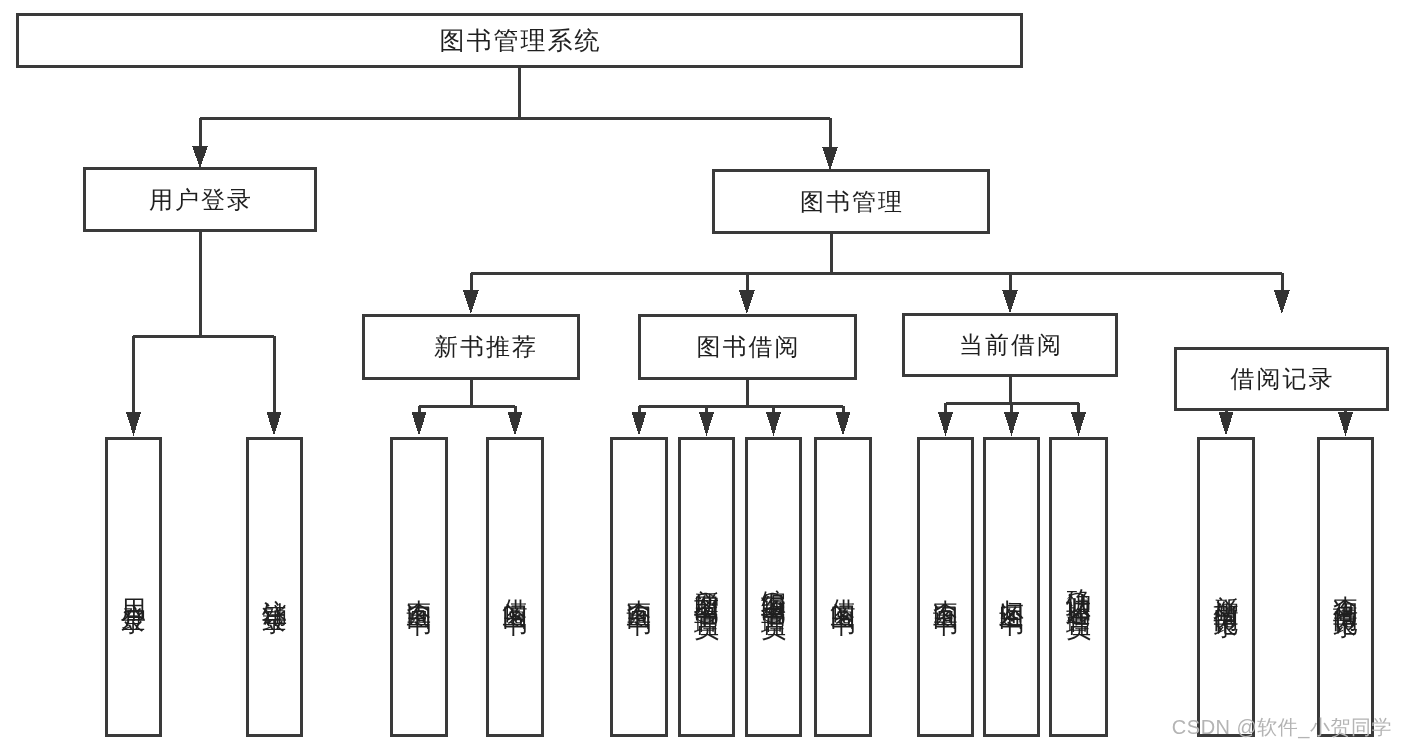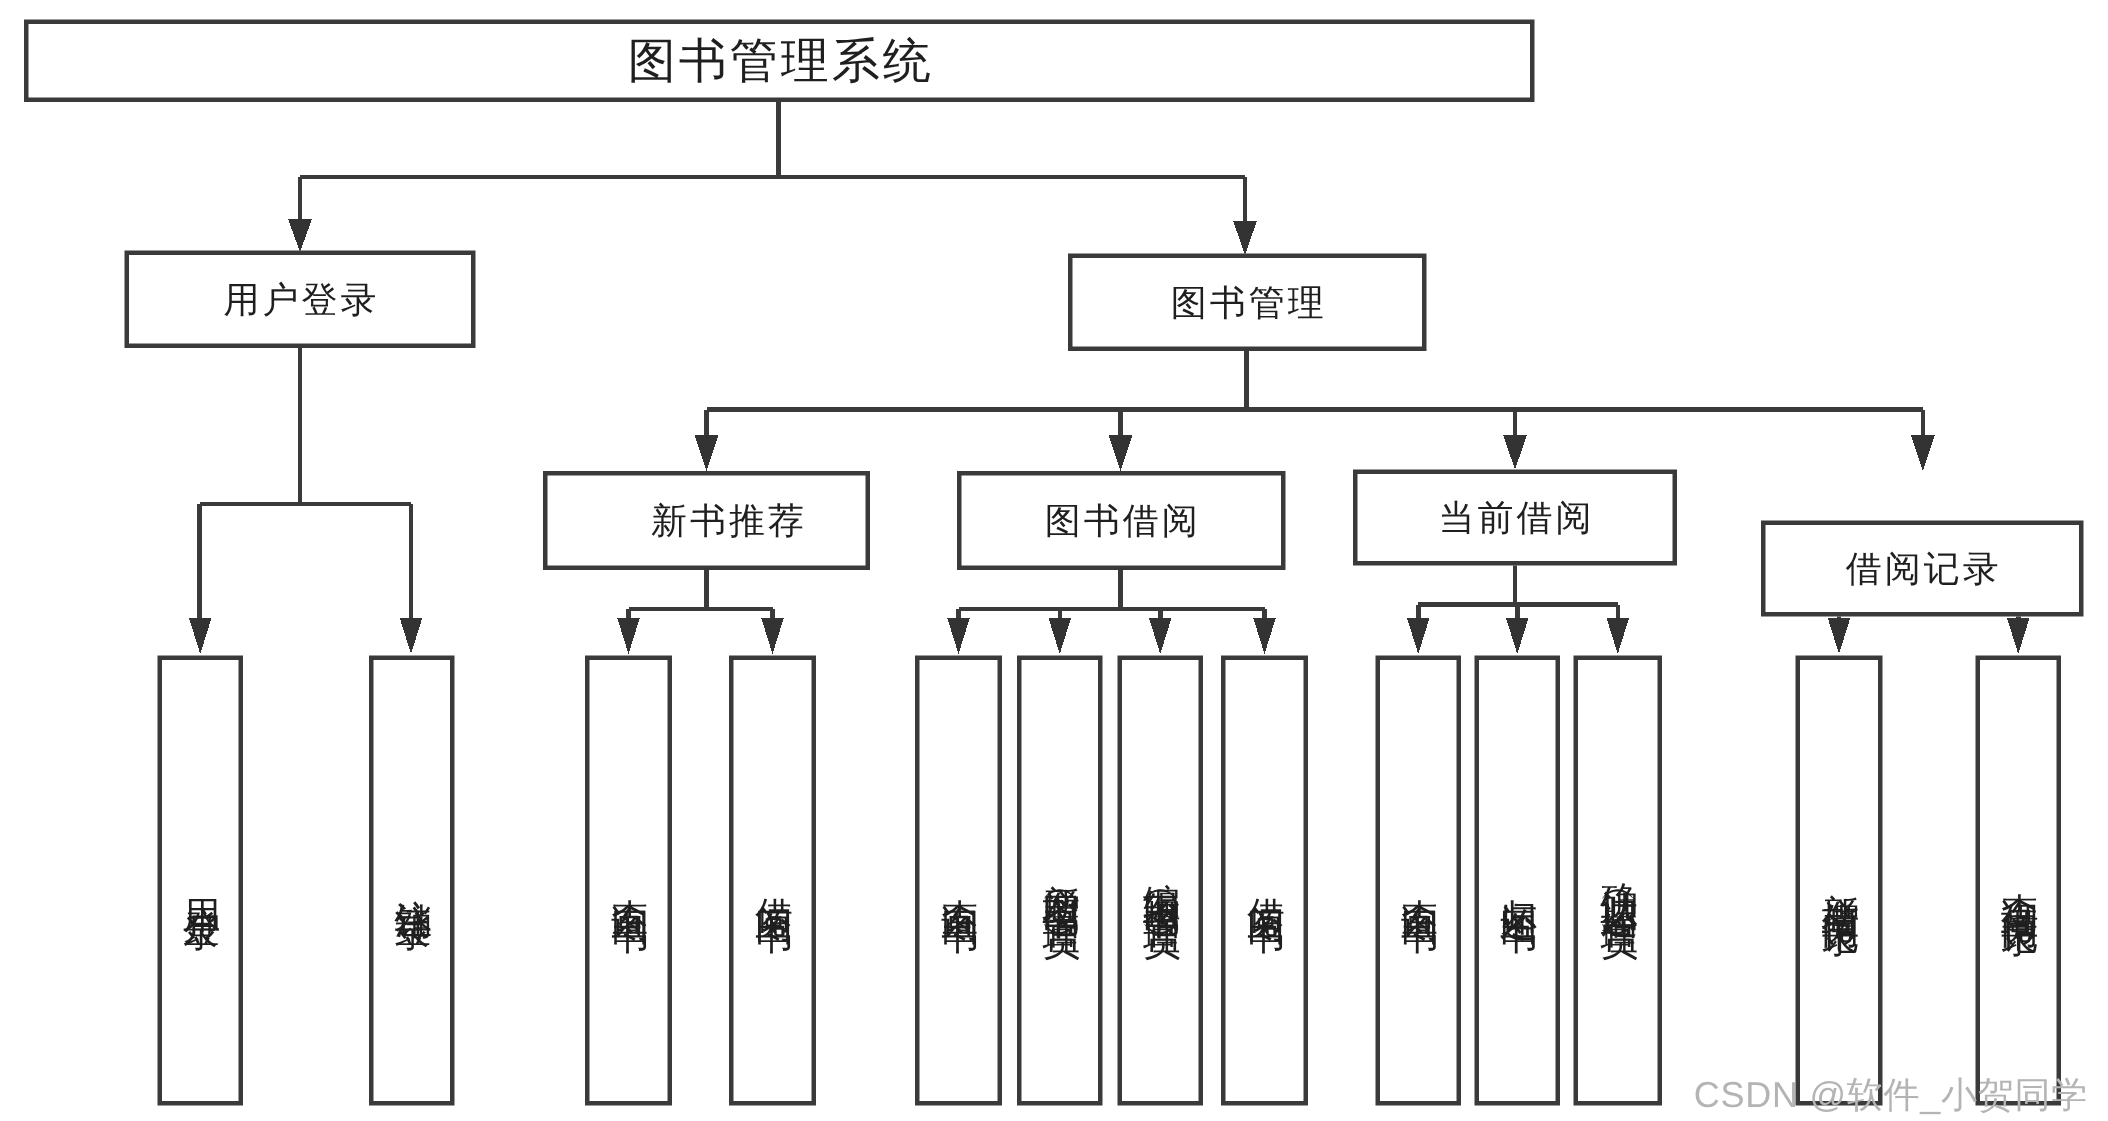--- a/index.html
+++ b/index.html
@@ -35,36 +35,36 @@
     color: #1f1f1f;
     z-index: 2;
   }
   .node.h span {
     font-size: 24px;
     letter-spacing: 2px;
     white-space: nowrap;
     transform: translateX(1px);
   }
   .node.root span {
-    font-size: 32px;
+    font-size: 25px;
     letter-spacing: 2px;
   }
   .node.v span {
     writing-mode: vertical-rl;
     text-orientation: mixed;
     font-size: 25px;
     line-height: 1;
     letter-spacing: 4px;
     white-space: nowrap;
   }
   .watermark {
     position: absolute;
     top: 714px;
     right: 13px;
-    font-size: 24px;
+    font-size: 20px;
     letter-spacing: 0.5px;
     color: #b4b4b4;
     z-index: 5;
     white-space: nowrap;
   }
   svg .wire {
     stroke: #3a3a3a;
     stroke-width: 3;
     fill: none;
   }
@@ -114,21 +114,21 @@
     <polygon class="head" points="1338,412 1353,412 1345.5,436"></polygon>
   </svg>
 
   <div class="node h root" style="left:16px; top:13px; width:1007px; height:55px;">
     <span>图书管理系统</span>
   </div>
 
   <div class="node h" style="left:83px; top:167px; width:234px; height:65px;">
     <span>用户登录</span>
   </div>
-  <div class="node h" style="left:712px; top:169px; width:239px; height:65px;">
+  <div class="node h" style="left:712px; top:169px; width:278px; height:65px;">
     <span>图书管理</span>
   </div>
 
   <div class="node h" style="left:362px; top:314px; width:218px; height:66px;padding-left:28px;">
     <span>新书推荐</span>
   </div>
   <div class="node h" style="left:638px; top:314px; width:219px; height:66px;">
     <span>图书借阅</span>
   </div>
   <div class="node h" style="left:902px; top:313px; width:216px; height:64px;">

